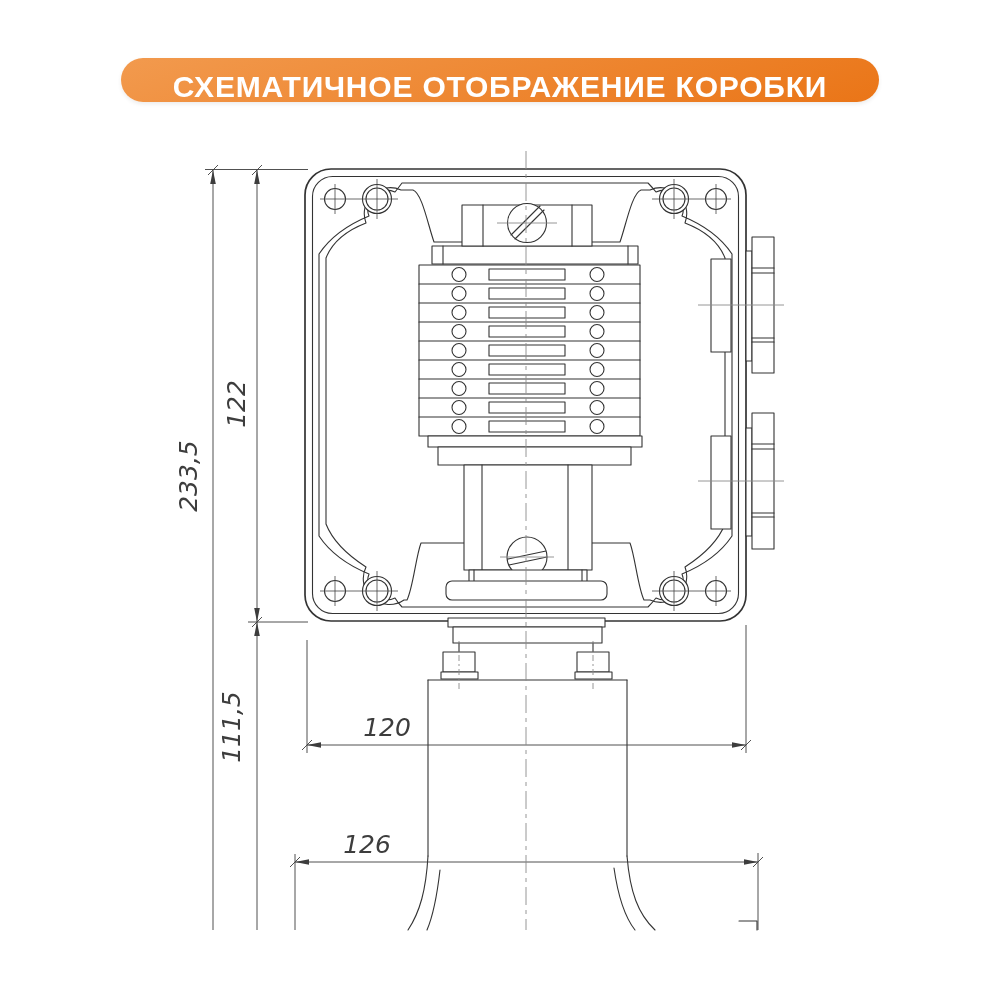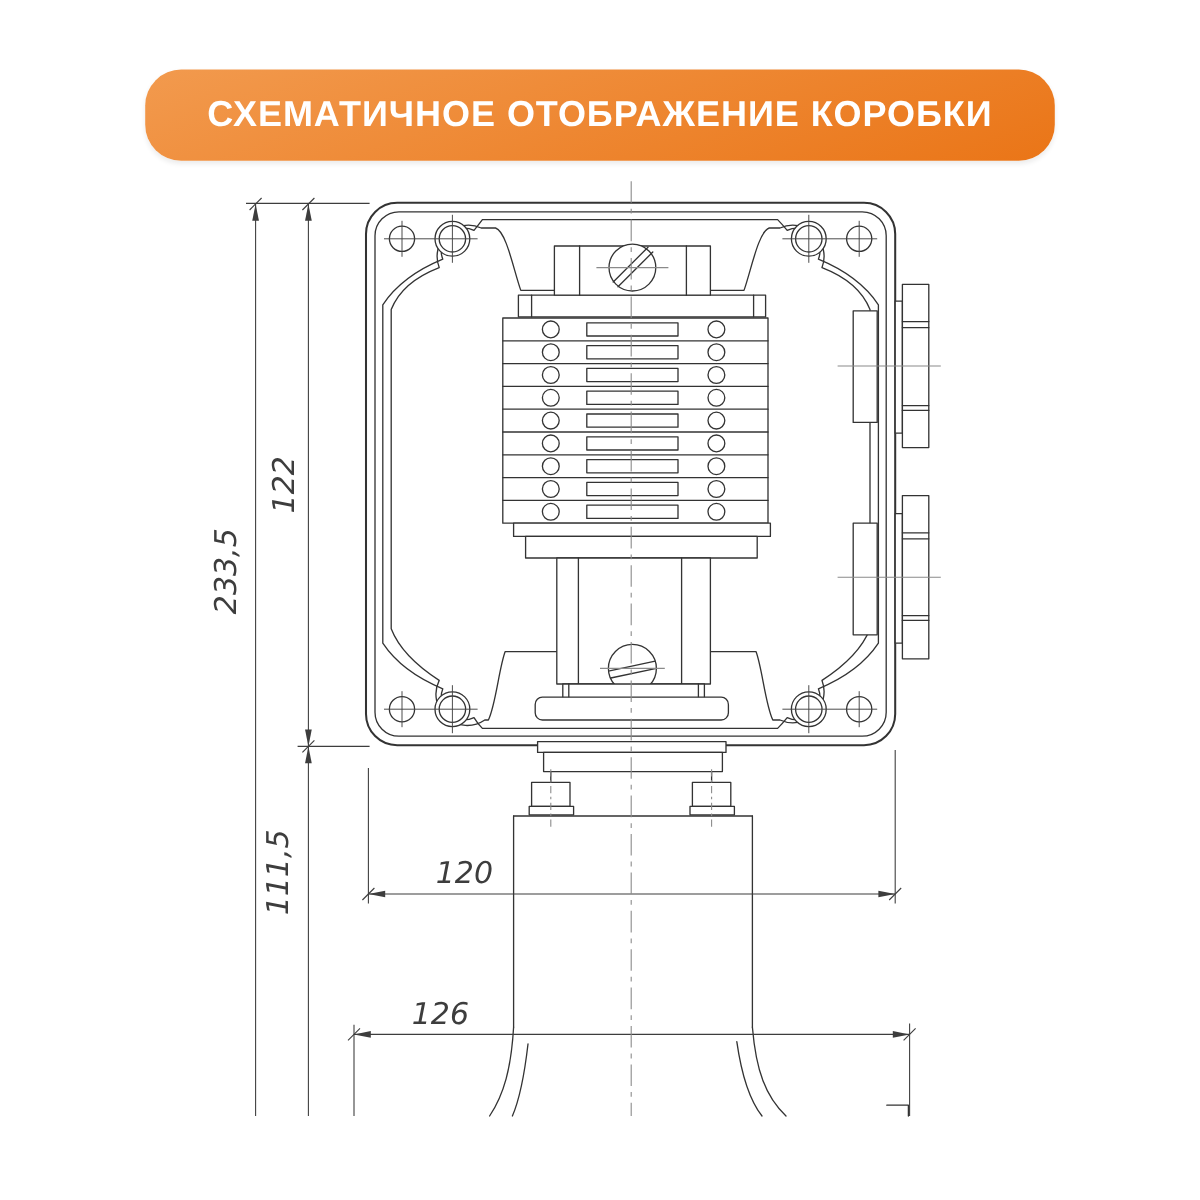--- a/index.html
+++ b/index.html
@@ -1,20 +1,20 @@
 <!DOCTYPE html>
 <html><head>
 <meta charset="utf-8">
 <style>
   html,body{margin:0;padding:0;background:#ffffff;width:1000px;height:1000px;overflow:hidden;}
   .page{position:relative;width:1000px;height:1000px;font-family:"Liberation Sans",sans-serif;}
   .banner{
-    position:absolute;left:121px;top:58px;width:758px;height:76px;
+    position:absolute;left:121px;top:58px;width:758px;height:44px;
     border-radius:30px;
-    display:flex;align-items:center;justify-content:center;
+    display:flex;align-items:flex-end;justify-content:center;
     box-shadow:0 2px 4px rgba(0,0,0,0.08);
   }
   .banner span{
     font-weight:bold;font-size:30px;letter-spacing:0.8px;line-height:1;
     font-family:"Liberation Sans",sans-serif;
   }
   svg{position:absolute;left:0;top:0;}
   .ln{fill:none;stroke:#333;stroke-width:1.1;stroke-linejoin:round;stroke-linecap:round;}
   .thick{fill:none;stroke:#333;stroke-width:1.7;stroke-linejoin:round;}
   .wh{fill:#fff;stroke:#333;stroke-width:1.1;stroke-linejoin:round;}

